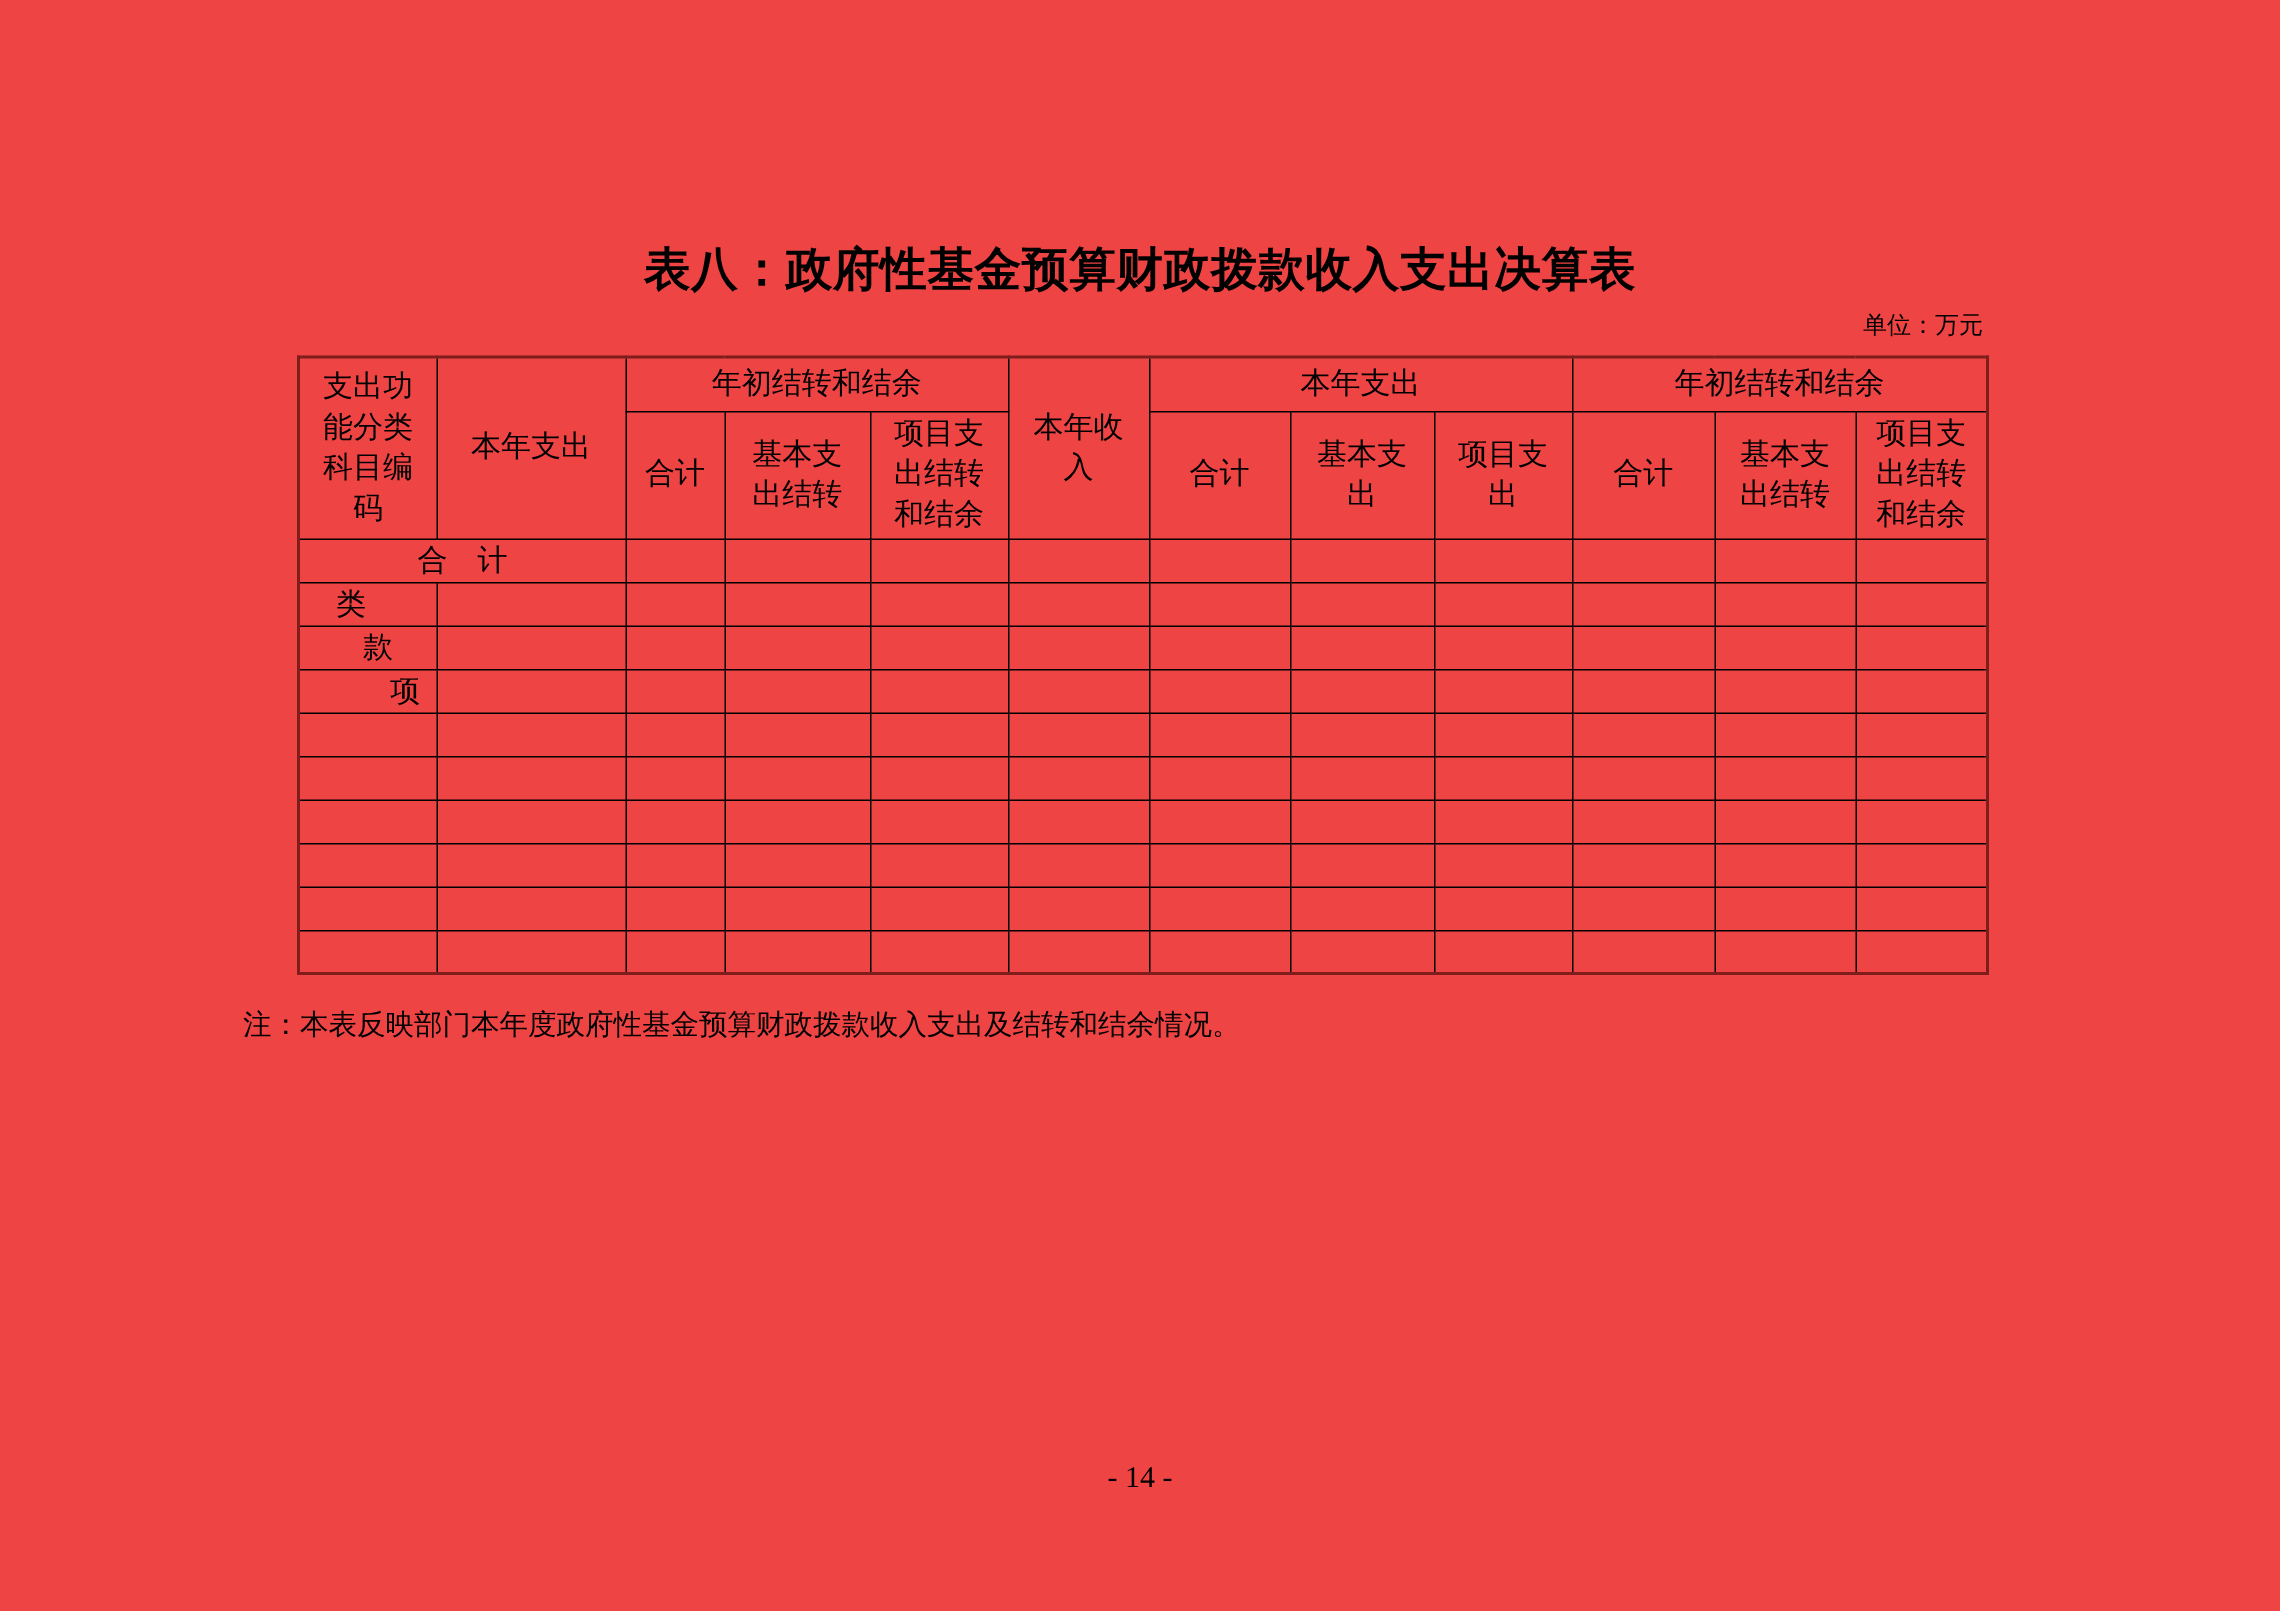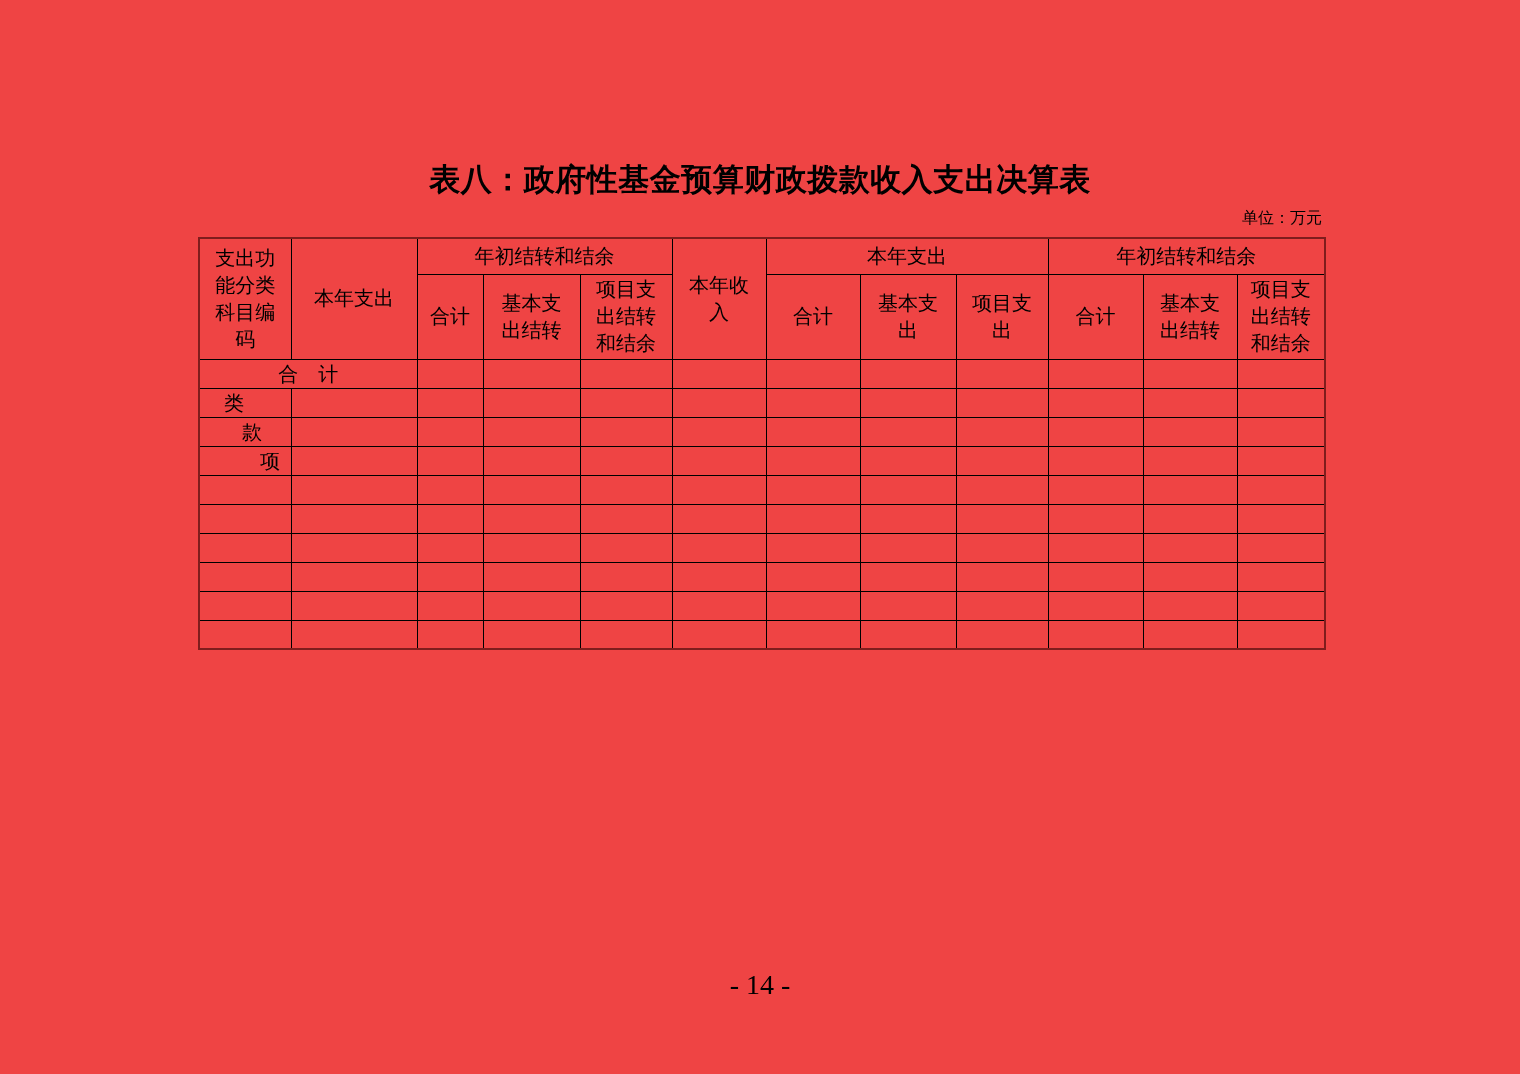--- a/index.html
+++ b/index.html
@@ -84,21 +84,21 @@
     margin: 0;
     font-size: 19px;
     line-height: 26px;
   }
   .page-number {
     position: absolute;
     top: 969px;
     left: 0;
     width: 100%;
     text-align: center;
-    font-size: 28px;
+    font-size: 20px;
     line-height: 32px;
   }
 </style>
 </head>
 <body>
 
 <div class="page">
 
   <h1 class="title">表八：政府性基金预算财政拨款收入支出决算表</h1>
 
@@ -288,17 +288,18 @@
           <td></td>
           <td></td>
           <td></td>
           <td></td>
           <td></td>
           <td></td>
         </tr>
       </tbody>
   </table>
 
+  <p class="note">注：本表反映部门本年度政府性基金预算财政拨款收入支出及结转和结余情况。</p>
 
 
   <div class="page-number">- 14 -</div>
 
 </div>
 
 </body></html>

